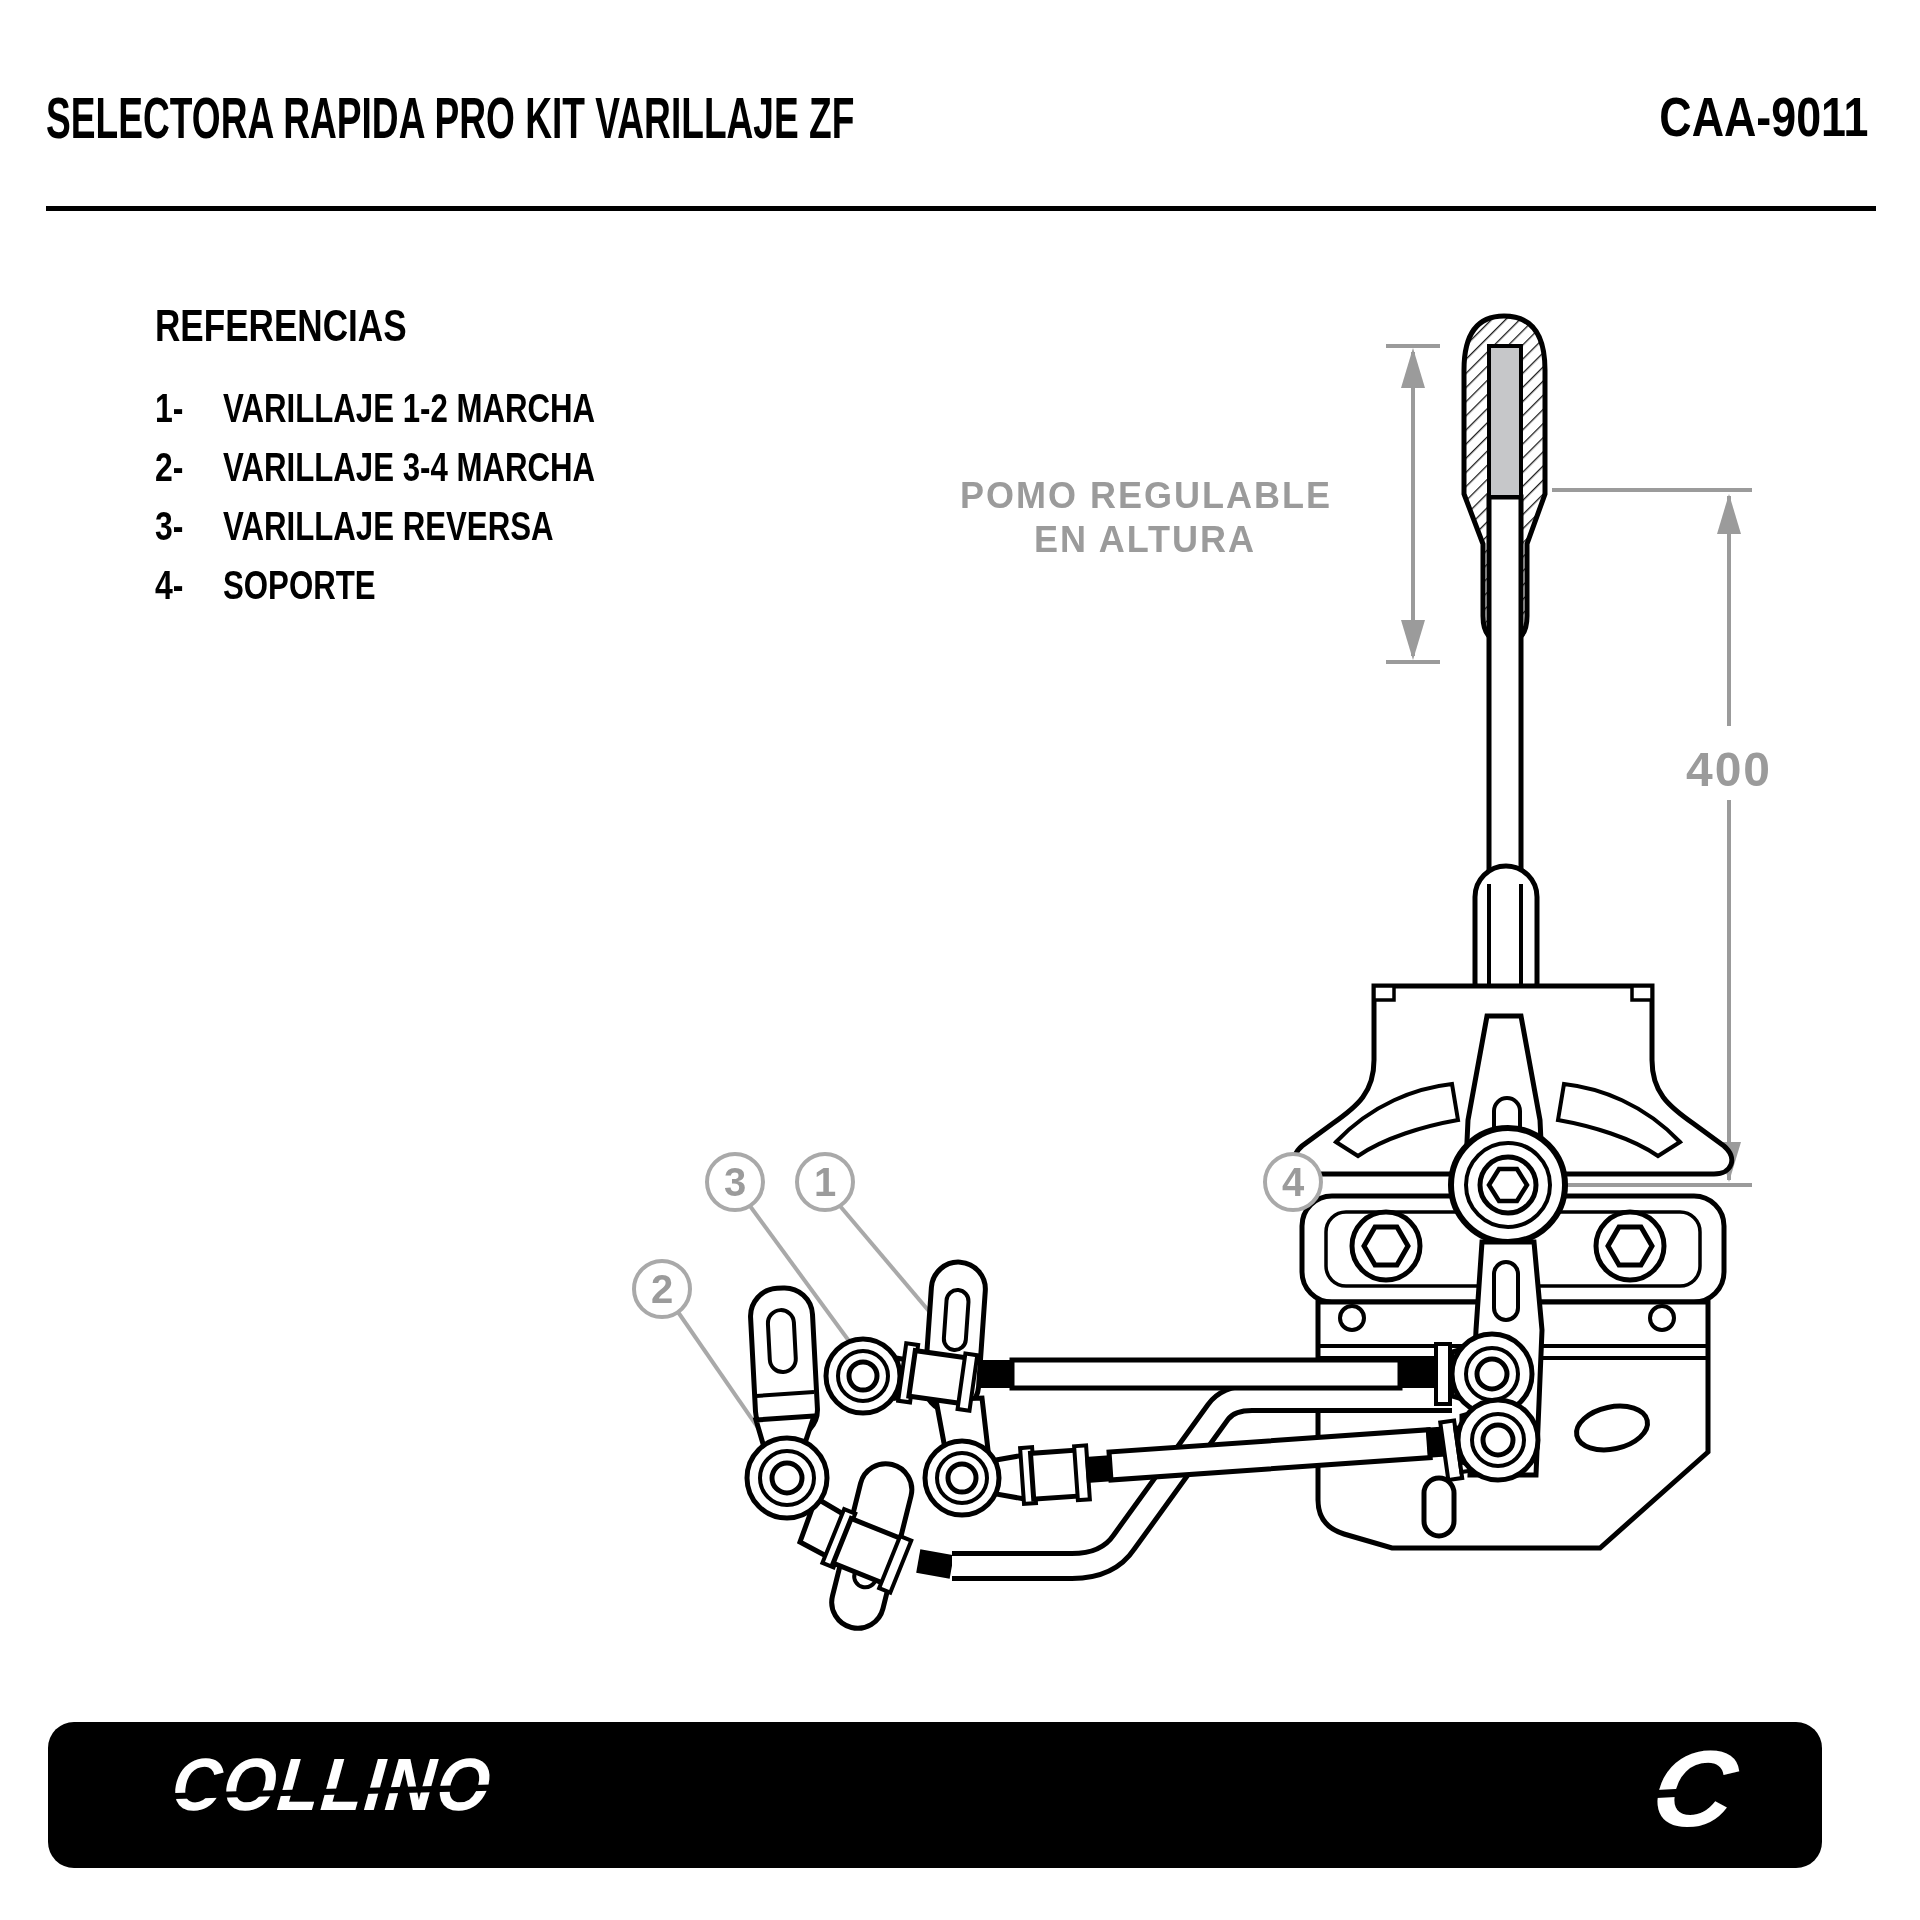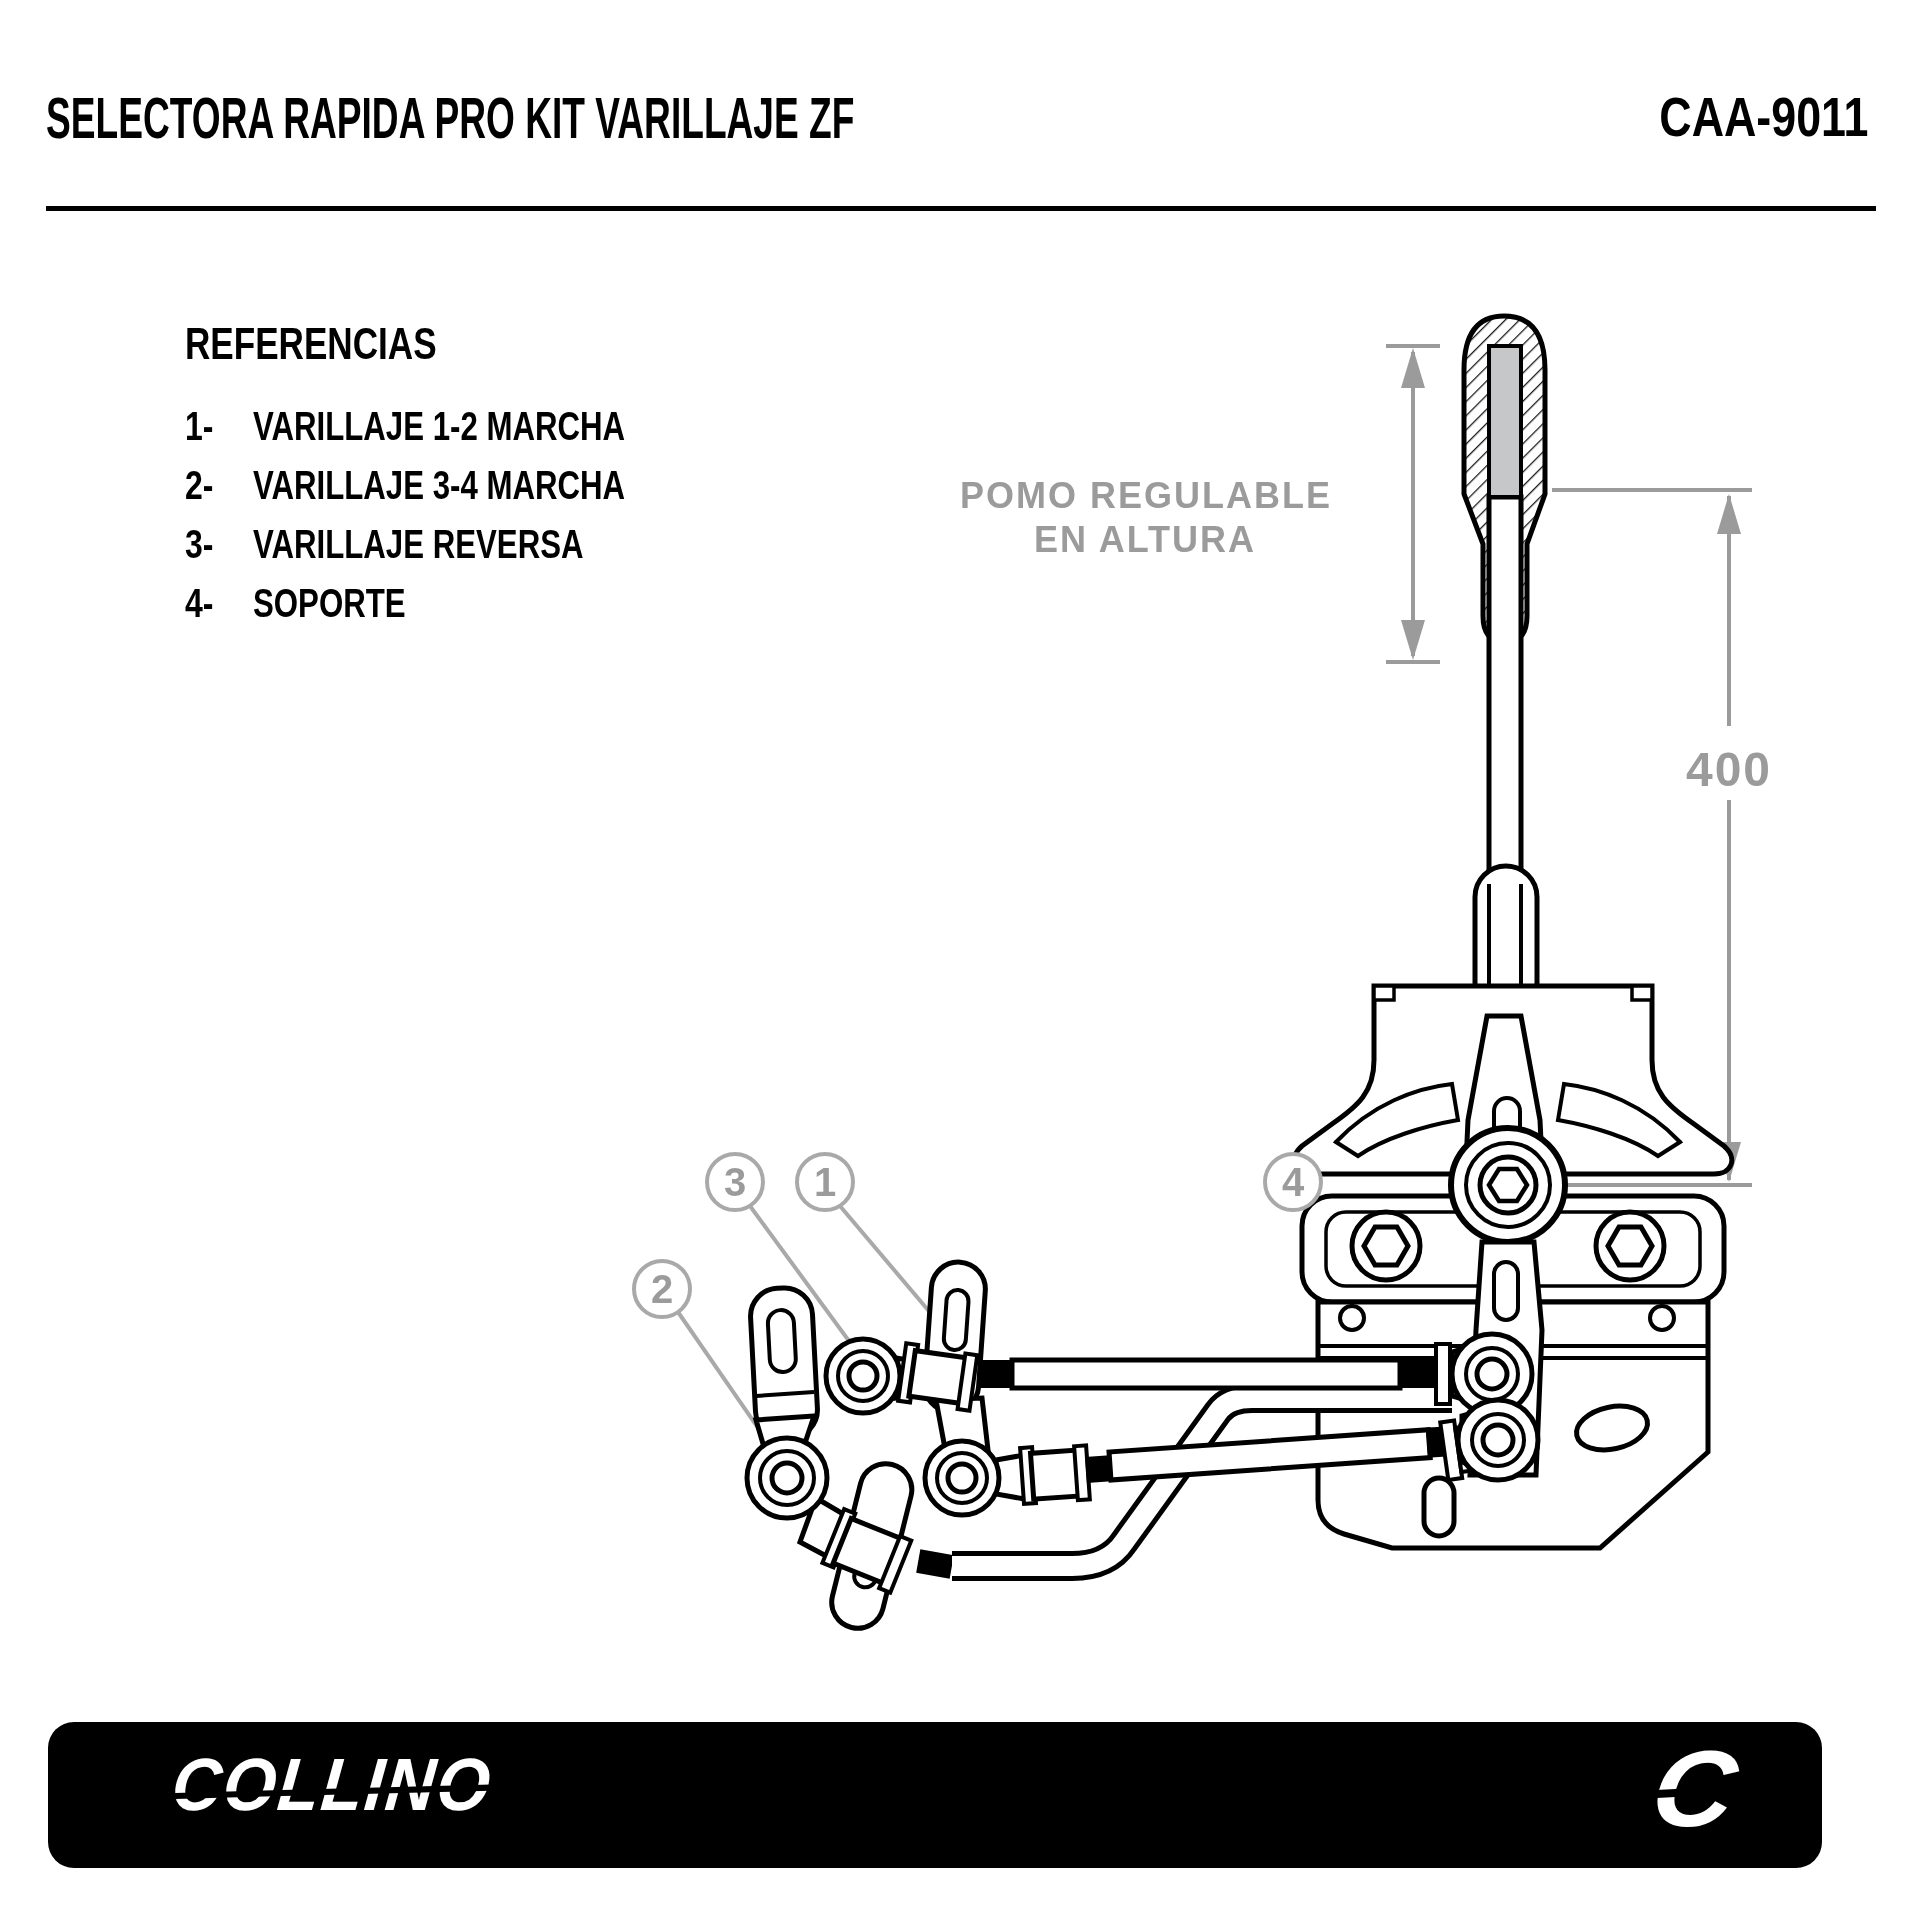--- a/index.html
+++ b/index.html
@@ -5,21 +5,21 @@
   html,body{margin:0;padding:0;background:#ffffff;}
   .page{position:relative;width:1920px;height:1920px;background:#fff;overflow:hidden;
         font-family:"Liberation Sans","DejaVu Sans",sans-serif;color:#000;}
   
   .hdr-title{position:absolute;left:46px;top:84px;font-size:58px;font-weight:bold;
              white-space:nowrap;transform:scaleX(0.64);transform-origin:left top;letter-spacing:0;}
   .hdr-code{position:absolute;right:52px;top:84px;font-size:56px;font-weight:bold;
             white-space:nowrap;transform:scaleX(0.80);transform-origin:right top;}
   .hdr-rule{position:absolute;left:46px;top:206px;width:1830px;height:5px;background:#000;}
   
-  .refs{position:absolute;left:155px;top:318px;margin-left:30px;}
+  .refs{position:absolute;left:155px;top:300px;}
   .refs-head{font-size:45px;font-weight:bold;transform:scaleX(0.78);transform-origin:left top;
              margin-bottom:34px;white-space:nowrap;}
   .ref-row{display:flex;height:59px;align-items:flex-start;}
   .ref-num{width:68px;font-size:40px;font-weight:bold;transform:scaleX(0.80);transform-origin:left top;}
   .ref-label{font-size:40px;font-weight:bold;white-space:nowrap;transform:scaleX(0.78);transform-origin:left top;}
   
   .diagram{position:absolute;left:0;top:0;width:1920px;height:1920px;}
   
   .footer-bar{position:absolute;left:48px;top:1722px;width:1774px;height:146px;background:#000;border-radius:26px;}
   .brand{position:absolute;left:128px;top:26px;font-size:74px;line-height:74px;font-weight:bold;

